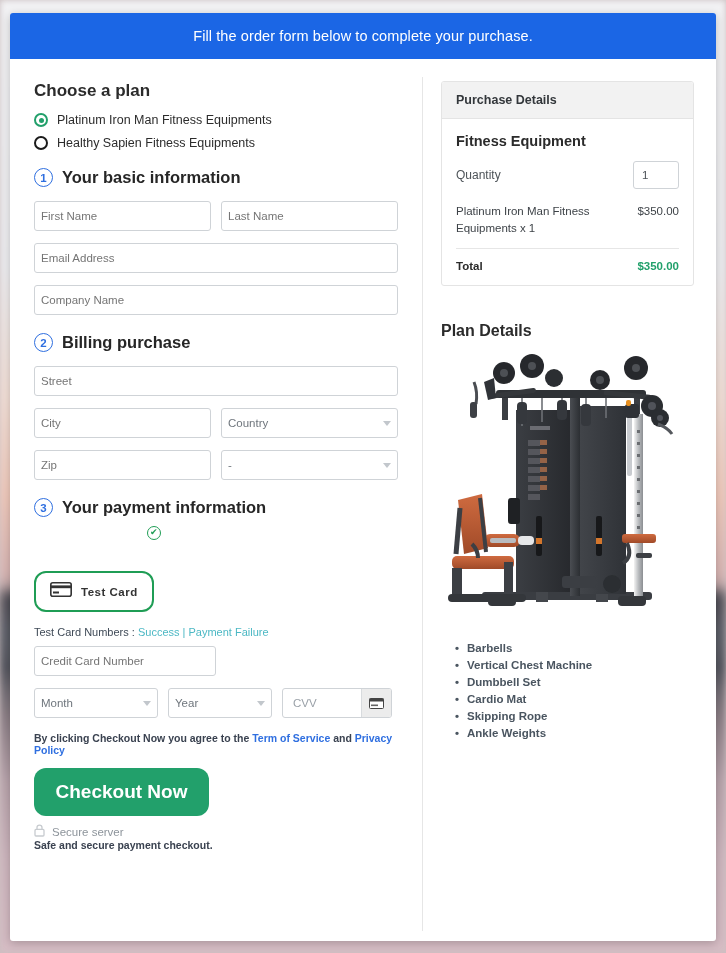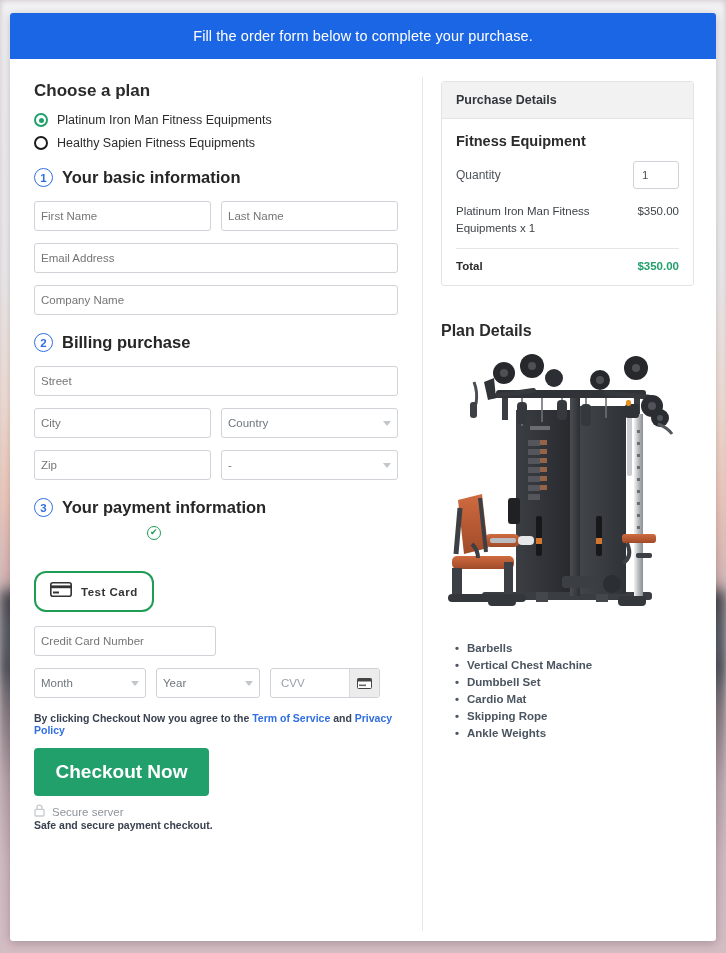--- a/index.html
+++ b/index.html
@@ -98,21 +98,21 @@
 
   .cvvbox { display:flex; width:110px; border:1px solid #cfd3d7; border-radius:3px; overflow:hidden; height:30px;}
   .cvvbox .ci { flex:1; display:flex; align-items:center; padding:0 10px; font-size:11.5px; color:#9aa1a8; }
   .cvvbox .ic { width:30px; background:#ececec; border-left:1px solid #d8dbde;
                 display:flex; align-items:center; justify-content:center; }
 
   .terms { font-size:10.5px; color:#3a4250; font-weight:700; margin:14px 0 12px 0; }
   .terms a { color:#2f6fe0; text-decoration:none; }
 
   .btn-checkout {
-    background:#22a06b; color:#fff; border:none; border-radius:4px;
+    background:#22a06b; color:#fff; border:none; border-radius:12px;
     font-size:19px; font-weight:700; padding:13px 0; width:175px;
     cursor:pointer; font-family:"Liberation Sans", sans-serif;
   }
   .secure { display:flex; align-items:center; gap:7px; margin-top:8px;
             font-size:11.5px; color:#8d949b; }
   .safe { font-size:10.5px; color:#3a4250; font-weight:700; }
 
   
   .pd {
     border:1px solid #e4e4e4; border-radius:3px; overflow:hidden;
@@ -221,27 +221,30 @@
               <rect x="0.8" y="0.8" width="20.4" height="13.4" rx="2" fill="#fff" stroke="#333" stroke-width="1.6"></rect>
               <rect x="0.8" y="3.4" width="20.4" height="2.8" fill="#333"></rect>
               <rect x="3" y="9.5" width="6" height="2" fill="#333"></rect>
             </svg>
           </span>
           <span class="lbl">Test Card</span>
         </div>
         <span class="chk">✔</span>
       </div>
 
+      <div class="testnums">
+        <span>Test Card Numbers : </span><a href="#">Success</a><span class="bar"> | </span><a href="#">Payment Failure</a>
+      </div>
 
       <div class="row">
         <input class="fld w-half" placeholder="Credit Card Number" style="">
       </div>
 
       <div class="row">
-        <div class="fld sel" style="width:112px">
+        <div class="fld sel" style="width:124px">
           <span>Month</span>
           <span class="chev"></span>
         </div>
         <div class="fld sel" style="width:104px">
           <span>Year</span>
           <span class="chev"></span>
         </div>
         <div class="cvvbox">
           <div class="ci">CVV</div>
           <div class="ic">

